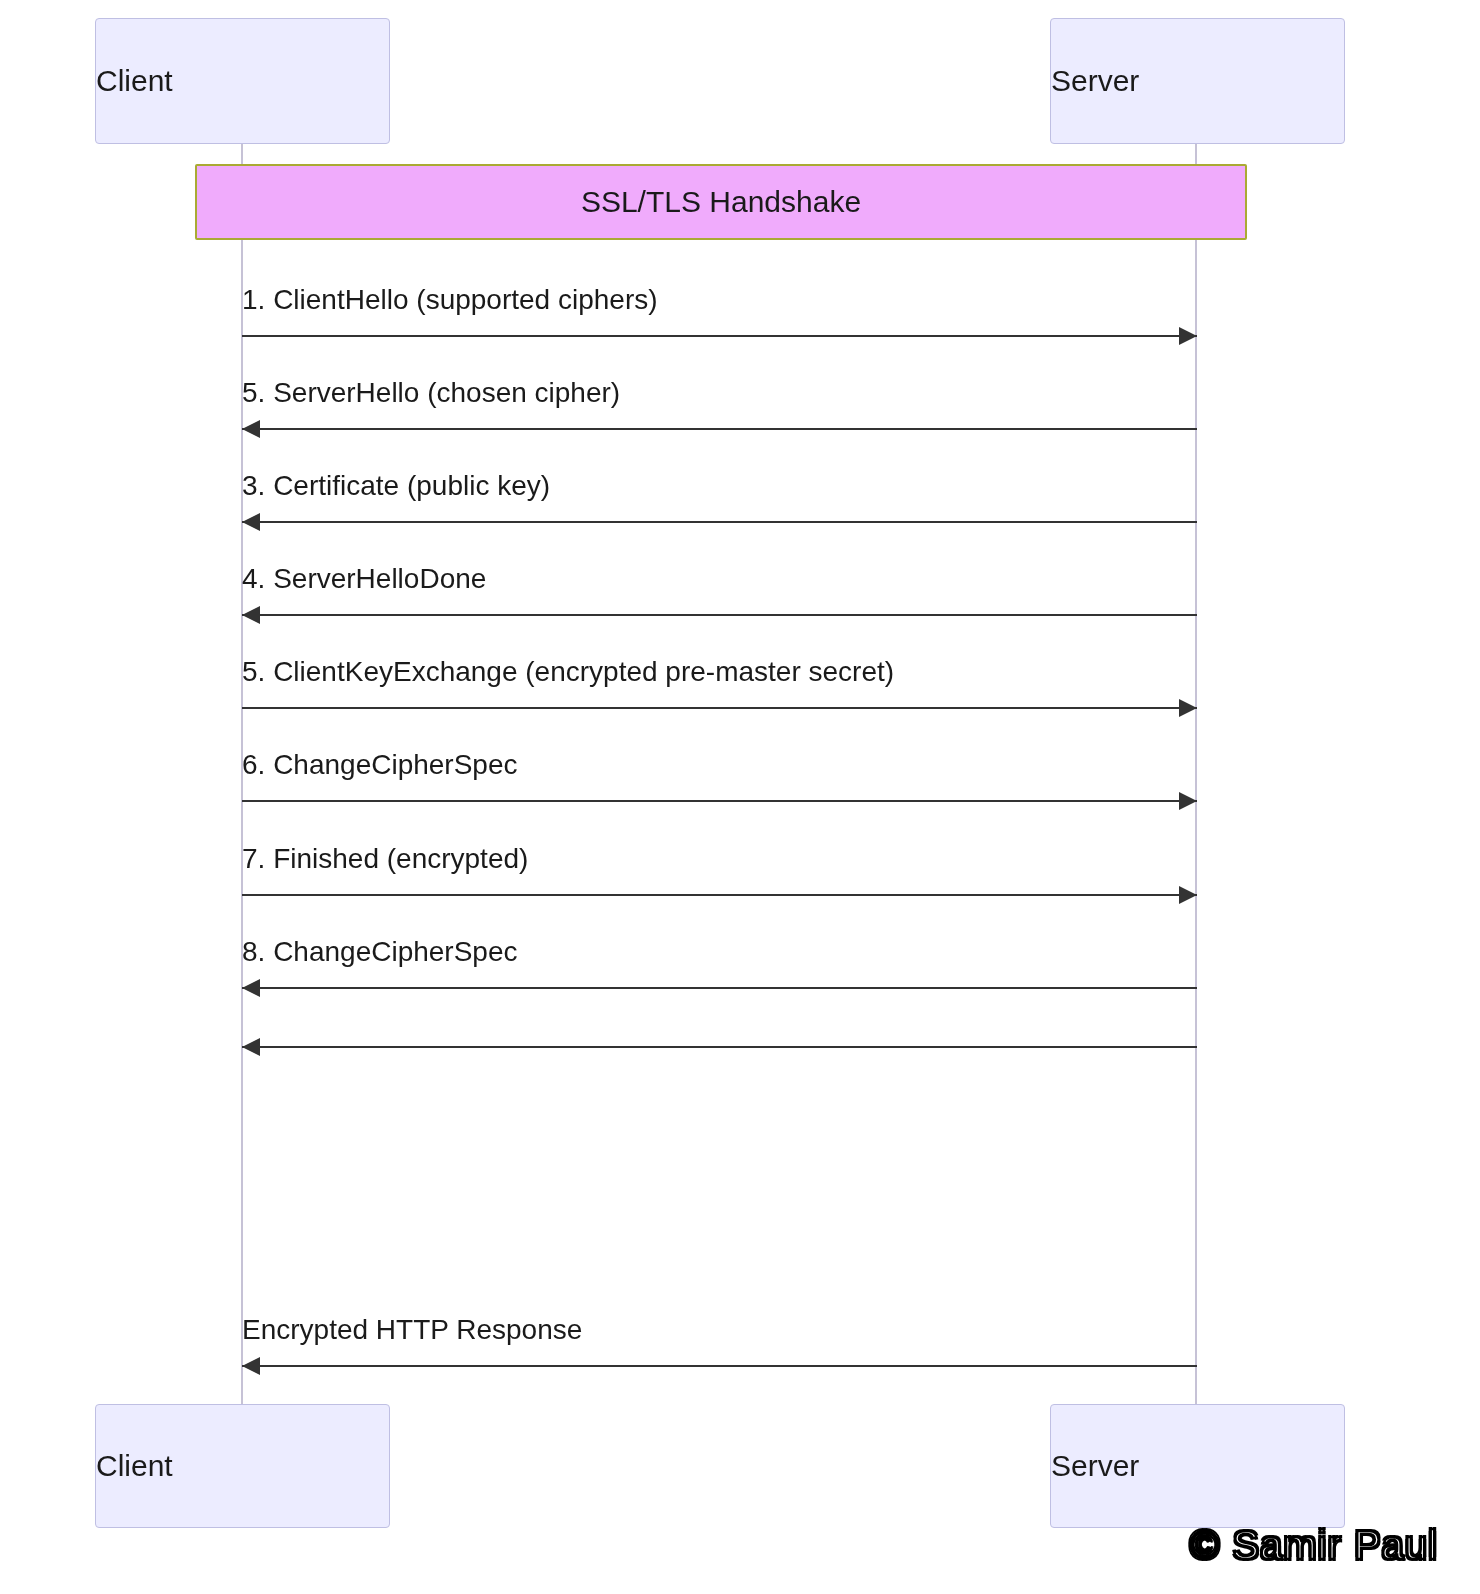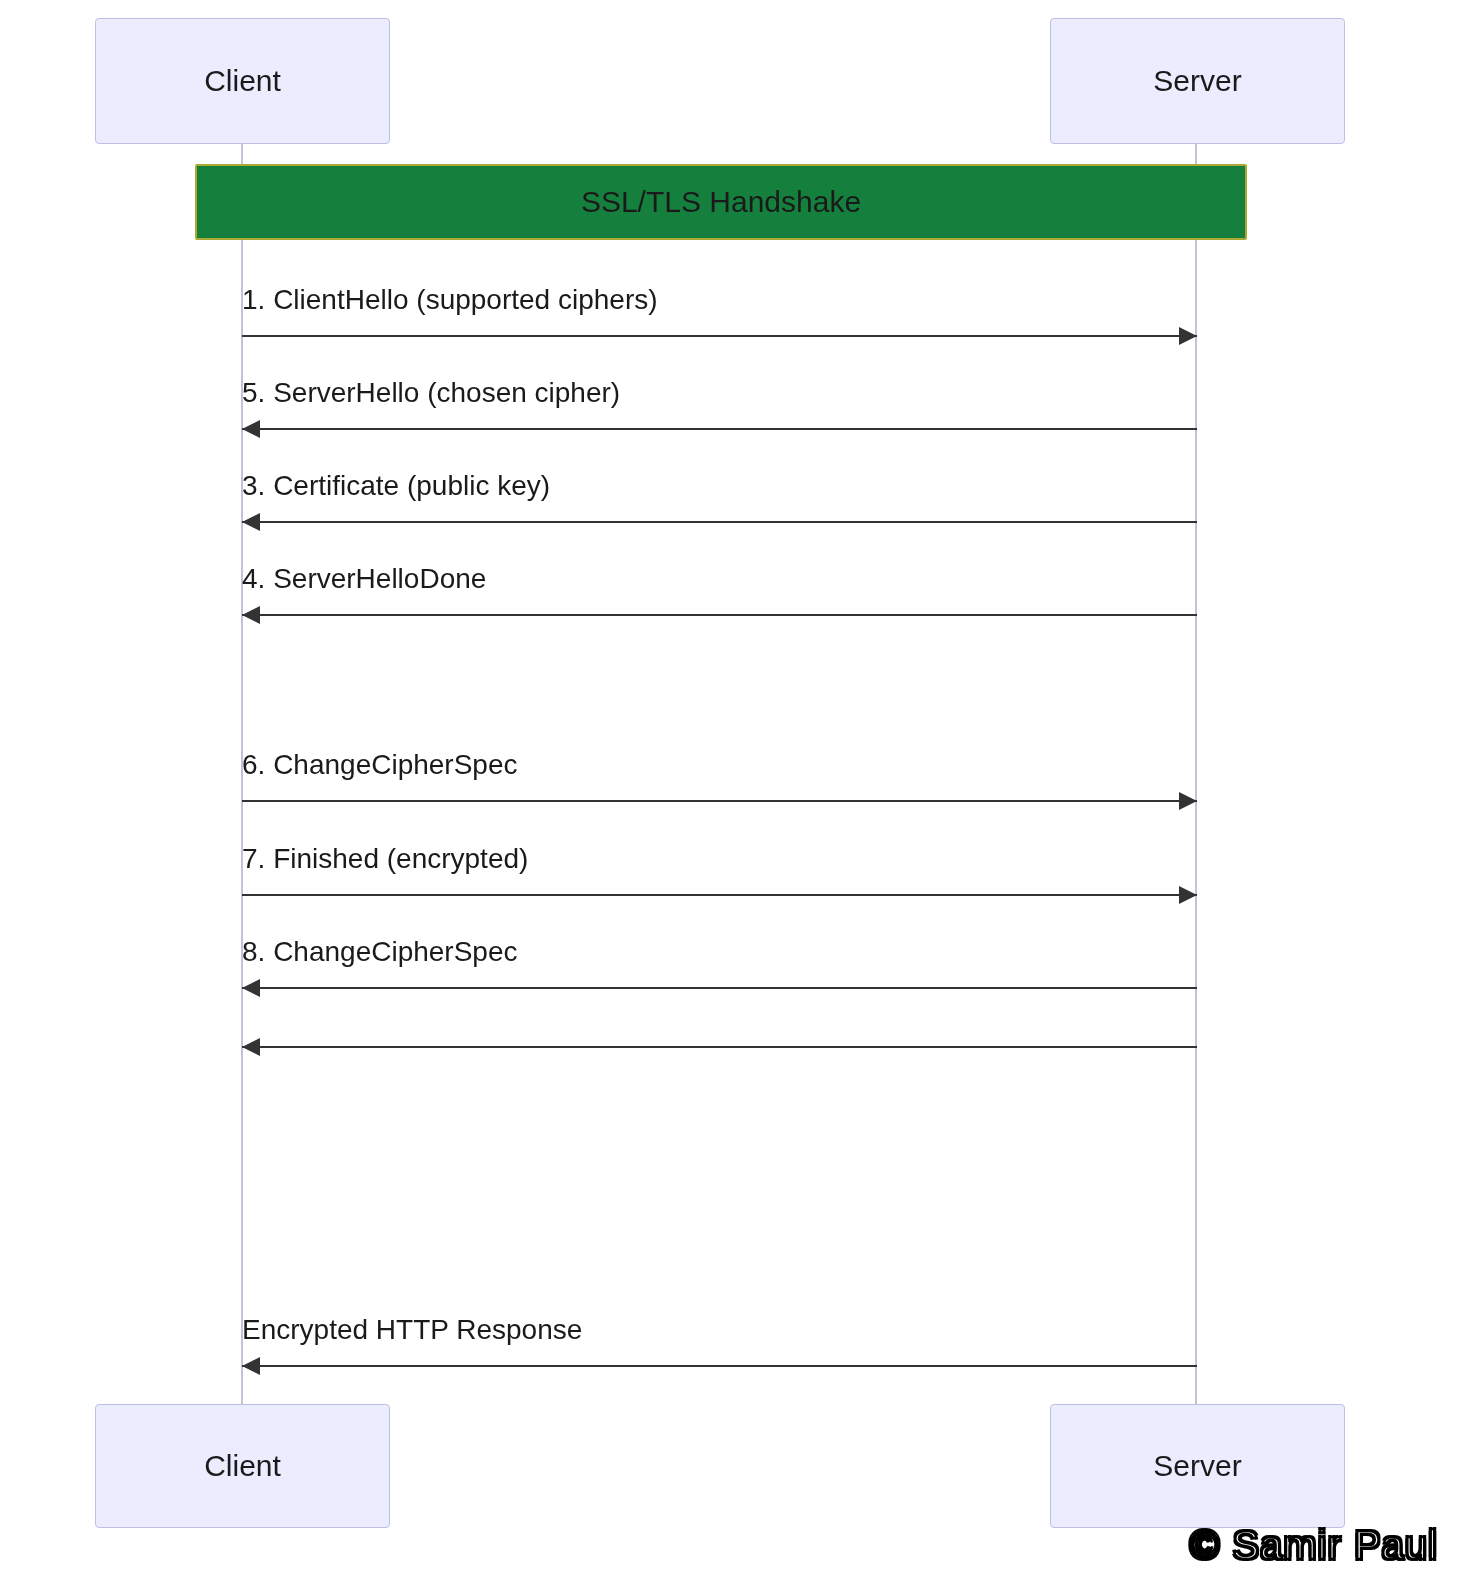--- a/index.html
+++ b/index.html
@@ -14,21 +14,21 @@
   }
   .actor {
     position: absolute;
     width: 295px;
     height: 126px;
     background: #ECECFF;
     border: 1px solid #bfbfe3;
     border-radius: 4px;
     display: flex;
     align-items: center;
-    justify-content: center;
+    justify-content: flex-start;
     font-size: 30px;
     box-sizing: border-box;
   }
   .actor.client { left: 95px; }
   .actor.server { left: 1050px; }
   .actor.top { top: 18px; }
   .actor.bottom { top: 1404px; height: 124px; }
 
   .lifeline {
     position: absolute;
@@ -37,21 +37,21 @@
     height: 1262px;
     background: #c6c2d6;
   }
   .lifeline.client-line { left: 241px; }
   .lifeline.server-line { left: 1195px; }
 
   .banner {
     position: absolute;
     left: 195px;
     width: 1052px;
-    background: #15803d;
+    background: #f0abfc;
     border: 2px solid #aaaa33;
     display: flex;
     align-items: center;
     justify-content: center;
     font-size: 30px;
     box-sizing: border-box;
     border-radius: 2px;
   }
   .banner.handshake { top: 164px; height: 76px; }
   .banner.secure { top: 1100px; height: 78px; }
@@ -144,20 +144,26 @@
       </div>
   </div>
 
   <div class="message left" style="top:562px">
     <div class="msg-label">4. ServerHelloDone</div>
     <div class="msg-line">
         <div class="arrowhead"></div>
       </div>
   </div>
 
+  <div class="message right" style="top:655px">
+    <div class="msg-label">5. ClientKeyExchange (encrypted pre-master secret)</div>
+    <div class="msg-line">
+        <div class="arrowhead"></div>
+      </div>
+  </div>
 
   <div class="message right" style="top:748px">
     <div class="msg-label">6. ChangeCipherSpec</div>
     <div class="msg-line">
         <div class="arrowhead"></div>
       </div>
   </div>
 
   <div class="message right" style="top:842px">
     <div class="msg-label">7. Finished (encrypted)</div>

